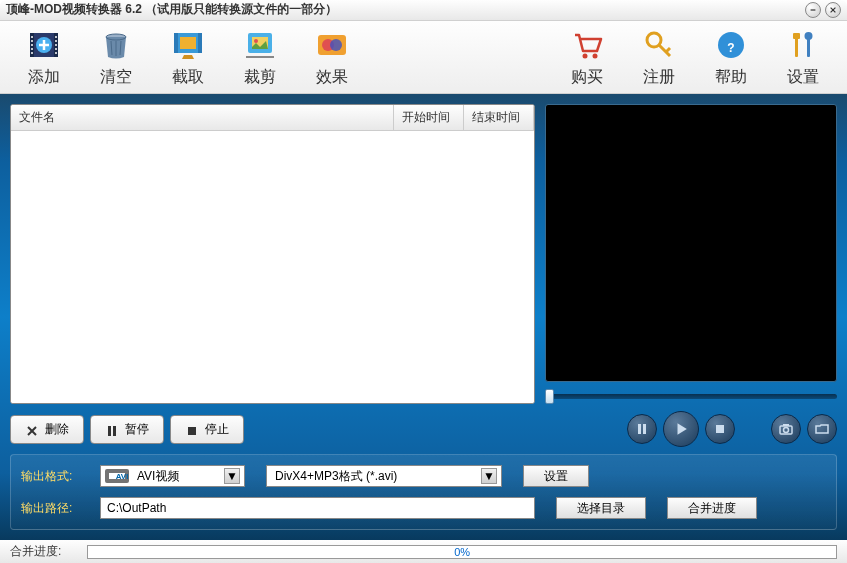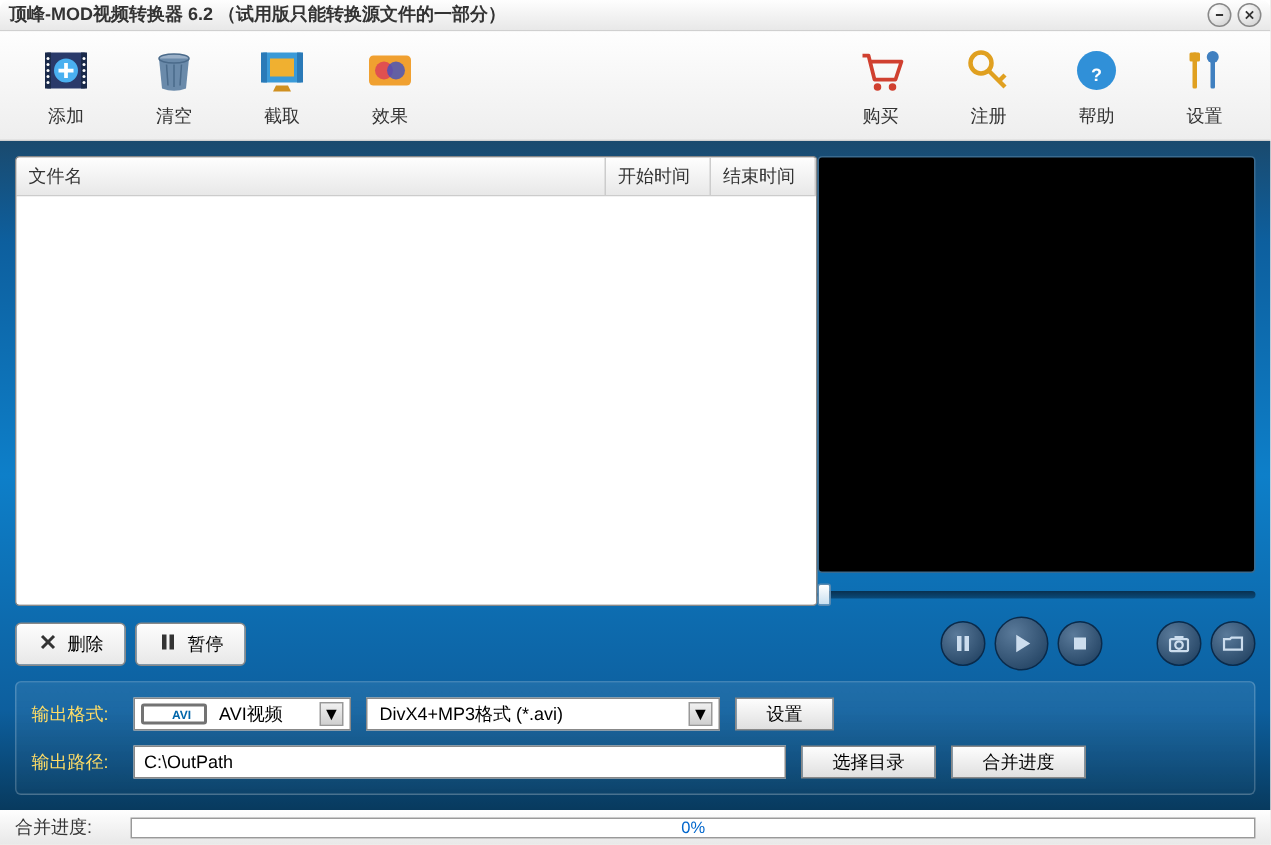--- a/index.html
+++ b/index.html
@@ -10,72 +10,72 @@
 .titlebar { height: 22px; background: linear-gradient(to bottom, #fefefe, #e8e8e8); display: flex; align-items: center; padding: 0 6px; border-top-left-radius: 6px; border-top-right-radius: 6px; border-bottom: 1px solid #d0d0d0; }
 .titlebar-text { color: #333; font-weight: bold; flex: 1; }
 .titlebar-btns { display: flex; gap: 4px; }
 .titlebar-btn { width: 16px; height: 16px; border-radius: 50%; border: 1px solid #888; display: flex; align-items: center; justify-content: center; cursor: pointer; background: radial-gradient(circle at 30% 30%, #fff, #ccc); }
 .titlebar-btn svg { width: 8px; height: 8px; }
 
 .toolbar { height: 78px; background: linear-gradient(to bottom, #fefefe, #eeeeee); display: flex; align-items: center; padding: 0 18px; gap: 20px; border-bottom: 1px solid #d0d0d0; }
 .toolbar-spacer { flex: 1; }
 .tool-btn { display: flex; flex-direction: column; align-items: center; gap: 4px; cursor: pointer; padding: 4px 8px; }
 .tool-icon { width: 36px; height: 36px; display: flex; align-items: center; justify-content: center; }
-.tool-label { color: #333; font-size: 12px; }
+.tool-label { color: #333; font-size: 16px; }
 
 .main-area { flex: 1; background: linear-gradient(to bottom, #1a4a6e 0%, #0d5f9e 15%, #0d7fc9 50%, #0d5f9e 85%, #083a5e 100%); padding: 10px; display: flex; flex-direction: column; gap: 8px; }
 
-.upper { display: flex; height: 300px; }
+.upper { display: flex; gap: 10px; height: 300px; }
 
 .file-panel { flex: 1; background: #fff; border: 1px solid #888; border-radius: 3px; display: flex; flex-direction: column; overflow: hidden; }
 .file-header { display: flex; background: linear-gradient(to bottom, #fefefe, #e8e8e8); border-bottom: 1px solid #ccc; }
 .file-header-cell { padding: 4px 8px; border-right: 1px solid #ccc; color: #333; }
 .fh-name { flex: 1; }
 .fh-start { width: 70px; }
 .fh-end { width: 70px; }
 .fh-prog { width: 80px; }
 .file-body { flex: 1; background: #fff; }
 
 .preview-panel { width: 292px; display: flex; flex-direction: column; gap: 6px; }
 .preview-video { flex: 1; background: #000; border: 1px solid #3a6a8e; border-radius: 3px; }
 .preview-slider { height: 16px; display: flex; align-items: center; }
 .slider-track { flex: 1; height: 5px; background: linear-gradient(to bottom, #083050, #0a4a7a); border-radius: 3px; position: relative; }
 .slider-thumb { position: absolute; left: 0; top: -5px; width: 9px; height: 15px; background: linear-gradient(to bottom, #fff, #c8e0f0); border: 1px solid #5a8ab0; border-radius: 2px; }
 
 .mid-row { display: flex; gap: 10px; align-items: center; height: 34px; }
 .action-btns { display: flex; gap: 6px; }
-.act-btn { display: flex; align-items: flex-start; gap: 6px; background: linear-gradient(to bottom, #fdfdfd, #e8e8e8); border: 1px solid #888; border-radius: 4px; padding: 5px 14px; cursor: pointer; }
+.act-btn { display: flex; align-items: flex-end; gap: 6px; background: linear-gradient(to bottom, #fdfdfd, #e8e8e8); border: 1px solid #888; border-radius: 4px; padding: 5px 14px; cursor: pointer; }
 .act-icon { width: 14px; height: 14px; display: flex; align-items: center; justify-content: center; }
 
 .convert-btn { display: flex; align-items: center; gap: 10px; background: linear-gradient(to bottom, #5a5a5a, #2a2a2a); border: 1px solid #222; border-radius: 16px; padding: 4px 28px; cursor: pointer; color: #fff; font-size: 15px; font-weight: bold; margin-left: 50px; }
 
 .media-btns { margin-left: auto; display: flex; gap: 6px; align-items: center; }
 .media-btn { width: 30px; height: 30px; border-radius: 50%; background: radial-gradient(circle at 35% 30%, #5a7a9a, #1a3a5a); border: 1px solid #0a2a4a; display: flex; align-items: center; justify-content: center; cursor: pointer; }
 .media-btn.big { width: 36px; height: 36px; }
 .media-gap { width: 24px; }
 
 .settings-panel { background: linear-gradient(to bottom, rgba(255,255,255,0.08), rgba(255,255,255,0.02)); border: 1px solid rgba(255,255,255,0.2); border-radius: 4px; padding: 10px; display: flex; flex-direction: column; gap: 10px; }
-.set-row { display: flex; align-items: center; gap: 10px; }
+.set-row { display: flex; align-items: center; gap: 21px; }
 .set-label { color: #ffdd66; width: 58px; }
 .dropdown { background: #fff; border: 1px solid #888; height: 22px; display: flex; align-items: center; padding: 0 4px; cursor: pointer; }
 .dropdown-text { flex: 1; padding: 0 4px; }
 .dropdown-arrow { width: 16px; height: 16px; background: linear-gradient(to bottom, #f0f0f0, #d0d0d0); border: 1px solid #999; display: flex; align-items: center; justify-content: center; }
 .dd1 { width: 145px; }
 .dd2 { width: 236px; justify-content: center; }
 .path-input { background: #fff; border: 1px solid #888; height: 22px; padding: 0 6px; width: 435px; display: flex; align-items: center; }
 .set-btn { background: linear-gradient(to bottom, #fdfdfd, #e0e0e0); border: 1px solid #888; height: 22px; padding: 0 20px; cursor: pointer; display: flex; align-items: center; }
 .checkbox-wrap { display: flex; align-items: center; gap: 4px; color: #ffdd66; }
 .checkbox { width: 13px; height: 13px; background: #fff; border: 1px solid #888; }
 
 .footer { height: 24px; background: linear-gradient(to bottom, #fefefe, #e8e8e8); display: flex; align-items: center; padding: 0 10px; gap: 26px; }
 .footer-label { color: #333; }
 .footer-prog { flex: 1; height: 14px; border: 1px solid #999; background: #fff; position: relative; display: flex; align-items: center; justify-content: center; }
 .footer-prog-text { color: #06c; font-size: 11px; }
 
-.avi-chip { display: inline-flex; align-items: center; justify-content: center; width: 44px; height: 14px; border: 2px solid #737373; color: #06a; font-size: 8px; font-weight: bold; border-radius: 2px; margin-right: 4px; padding-left: 10px; }
+.avi-chip { display: inline-flex; align-items: center; justify-content: center; width: 24px; height: 14px; border: 4px solid #737373; color: #06a; font-size: 8px; font-weight: bold; border-radius: 2px; margin-right: 4px; padding-left: 10px; }
 </style>
 </head>
 <body>
 
 <div class="window">
 
   <div class="titlebar">
     <span class="titlebar-text">顶峰-MOD视频转换器 6.2 （试用版只能转换源文件的一部分）</span>
     <div class="titlebar-btns">
       <div class="titlebar-btn">
@@ -137,20 +137,32 @@
             <rect x="28" y="6" width="4" height="20" fill="#2a7ab8"></rect>
             <rect x="10" y="10" width="16" height="12" fill="#f0b030"></rect>
             <path d="M14 28 L22 28 L24 32 L12 32 Z" fill="#d09020"></path>
           </svg>
       </div>
       <span class="tool-label">截取</span>
     </div>
     <div class="tool-btn">
       <div class="tool-icon">
         <svg width="36" height="36" viewBox="0 0 36 36">
+            <rect x="6" y="6" width="24" height="20" fill="#4ab0e8" rx="2"></rect>
+            <rect x="10" y="10" width="16" height="12" fill="#f0d060"></rect>
+            <circle cx="14" cy="14" r="2" fill="#e05050"></circle>
+            <path d="M10 20 L14 16 L18 20 L24 14 L26 22 L10 22 Z" fill="#60a040"></path>
+            <line x1="4" y1="30" x2="32" y2="30" stroke="#888" stroke-width="2"></line>
+          </svg>
+      </div>
+      <span class="tool-label">裁剪</span>
+    </div>
+    <div class="tool-btn">
+      <div class="tool-icon">
+        <svg width="36" height="36" viewBox="0 0 36 36">
             <rect x="4" y="8" width="28" height="20" fill="#f0a030" rx="3"></rect>
             <circle cx="14" cy="18" r="6" fill="#e05050"></circle>
             <circle cx="22" cy="18" r="6" fill="#4050c0" opacity="0.8"></circle>
           </svg>
       </div>
       <span class="tool-label">效果</span>
     </div>
 
     <div class="toolbar-spacer"></div>
 
@@ -231,20 +243,28 @@
         </div>
         <div class="act-btn">
           <span class="act-icon">
               <svg width="12" height="12" viewBox="0 0 12 12">
                 <rect x="2" y="1" width="3" height="10" fill="#333"></rect>
                 <rect x="7" y="1" width="3" height="10" fill="#333"></rect>
               </svg>
             </span>
           <span>暂停</span>
         </div>
+        <div class="act-btn">
+          <span class="act-icon">
+              <svg width="12" height="12" viewBox="0 0 12 12">
+                <rect x="2" y="2" width="8" height="8" fill="#333"></rect>
+              </svg>
+            </span>
+          <span>停止</span>
+        </div>
       </div>
 
 
       <div class="media-btns">
         <div class="media-btn">
             <svg width="12" height="12" viewBox="0 0 12 12">
               <rect x="2" y="1" width="3" height="10" fill="#cde"></rect>
               <rect x="7" y="1" width="3" height="10" fill="#cde"></rect>
             </svg>
           </div>

